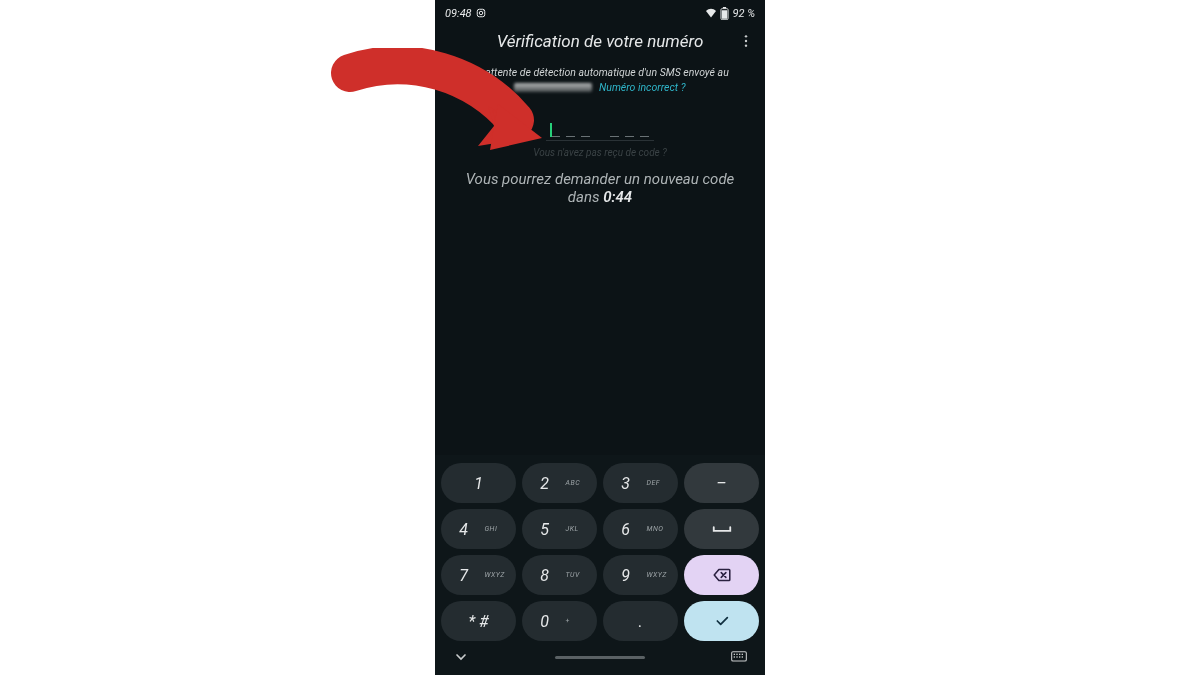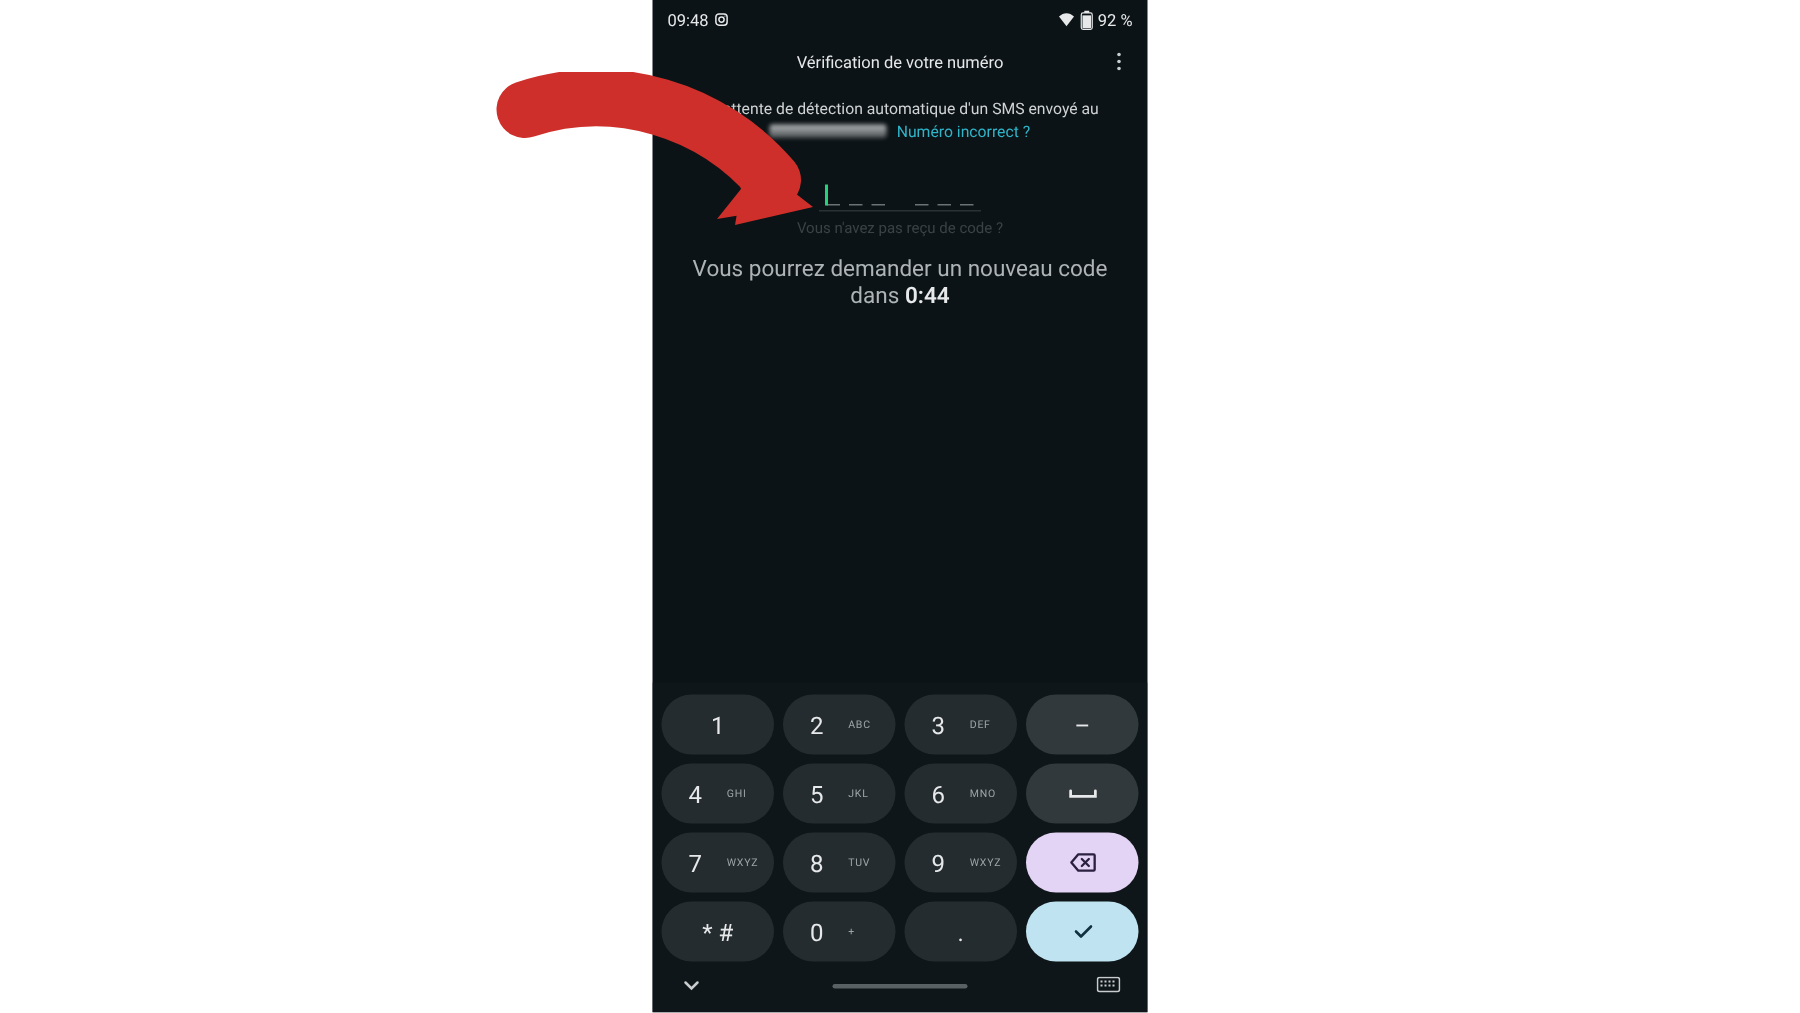--- a/index.html
+++ b/index.html
@@ -14,20 +14,21 @@
   }
   .phone {
     position: absolute;
     left: 435px;
     top: 0;
     width: 330px;
     height: 675px;
     background: #0c1316;
     color: #e6e8e9;
     overflow: hidden;
+    font-style: italic;
   }
   
   .statusbar {
     height: 22px;
     display: flex;
     align-items: center;
     justify-content: space-between;
     padding: 2px 10px 0 10px;
     font-size: 11px;
     color: #e6e8e9;
@@ -37,21 +38,21 @@
   .ic { display: inline-flex; }
   
   .appheader {
     display: flex;
     align-items: center;
     justify-content: center;
     position: relative;
     height: 34px;
   }
   .appheader .title {
-    font-size: 11px;
+    font-size: 17px;
     color: #e6e8e9;
   }
   .appheader .more {
     position: absolute;
     right: 8px;
     top: 6px;
     width: 22px;
     height: 22px;
     display: flex;
     align-items: center;

